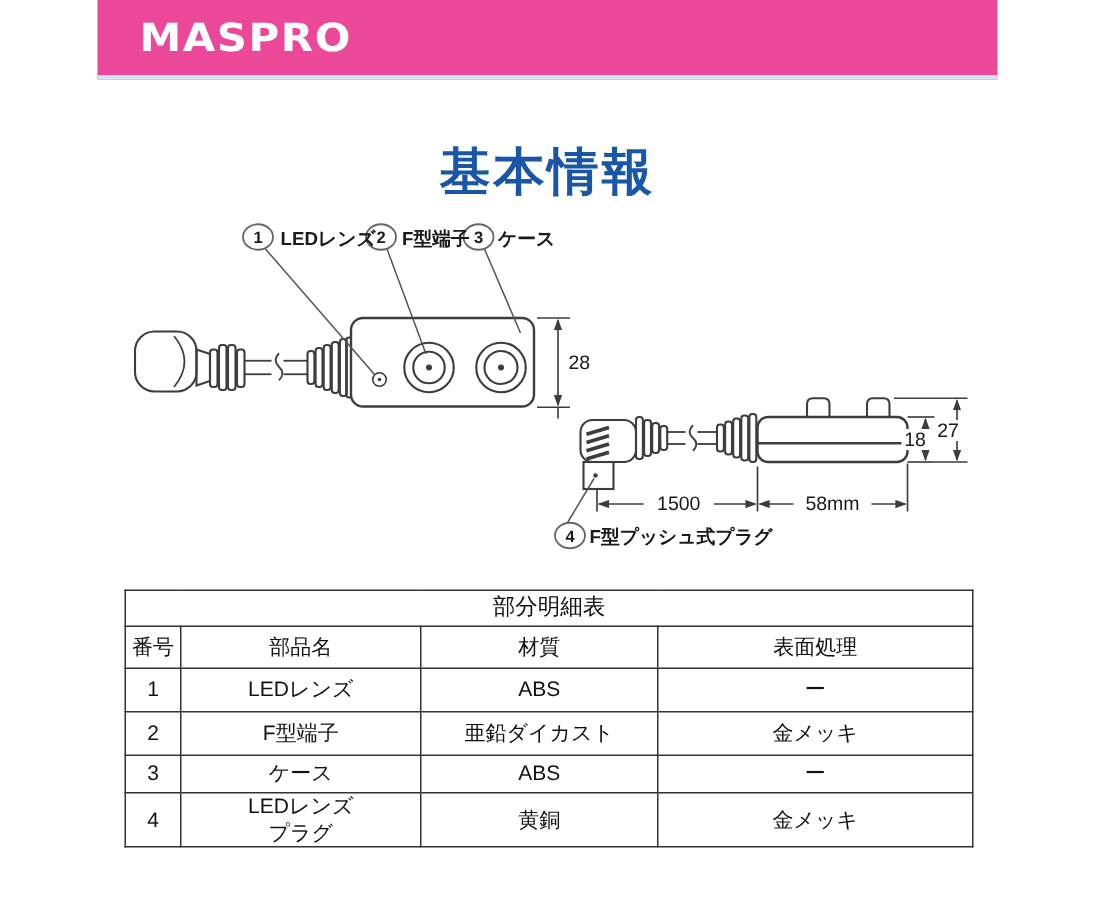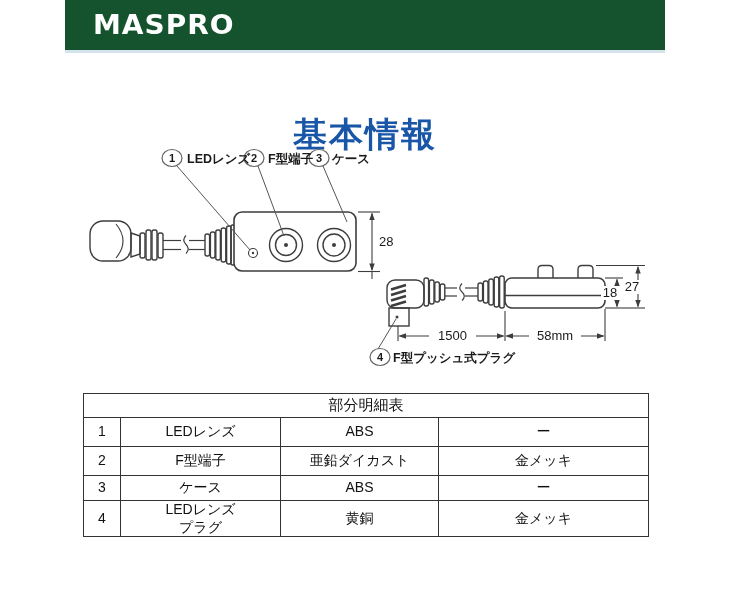--- a/index.html
+++ b/index.html
@@ -4,32 +4,32 @@
 <style>
   html,body{margin:0;padding:0;}
   body{
     width:730px;height:600px;position:relative;background:#ffffff;
     font-family:"Liberation Sans","DejaVu Sans",sans-serif;
     -webkit-font-smoothing:antialiased;overflow:hidden;
   }
   
   .header-bar{
     position:absolute;left:65px;top:0;width:600px;height:50px;
-    background:#14532d;border-bottom:3px solid #d5e3ed;
+    background:#ec4899;border-bottom:3px solid #d5e3ed;
   }
   .logo{
     position:absolute;left:28px;top:0;height:50px;line-height:52px;
     color:#ffffff;font-size:28px;font-weight:900;letter-spacing:1px;
     font-family:"DejaVu Sans","Liberation Sans",sans-serif;
     transform:scaleY(0.92);
   }
   
   .page-title{
     position:absolute;left:0;top:92px;width:730px;text-align:center;
-    color:#1956a7;font-size:34px;font-weight:600;letter-spacing:2px;margin-top:20px;
+    color:#1956a7;font-size:34px;font-weight:600;letter-spacing:2px;
   }
   
   .diagram{position:absolute;left:0;top:0;width:730px;height:600px;}
   .diagram text{fill:#1a1a1a;}
   .lbl{font-size:12.5px;font-weight:600;}
   .dim{font-size:13px;}
   .cnum{font-size:11px;font-weight:700;}
   
   .parts-table{
     position:absolute;left:83px;top:393px;width:565px;
@@ -226,20 +226,26 @@
   <colgroup>
       <col class="c0">
       <col class="c1">
       <col class="c2">
       <col class="c3">
     </colgroup>
   <tbody>
       <tr>
     <td class="tbl-title" colspan="4">部分明細表</td>
   </tr>
+  <tr class="hrow">
+    <th>番号</th>
+    <th>部品名</th>
+    <th>材質</th>
+    <th>表面処理</th>
+  </tr>
   <tr class="r1">
     <td>1</td>
     <td>LEDレンズ</td>
     <td>ABS</td>
     <td>ー</td>
   </tr>
   <tr class="r2">
     <td>2</td>
     <td>F型端子</td>
     <td>亜鉛ダイカスト</td>

